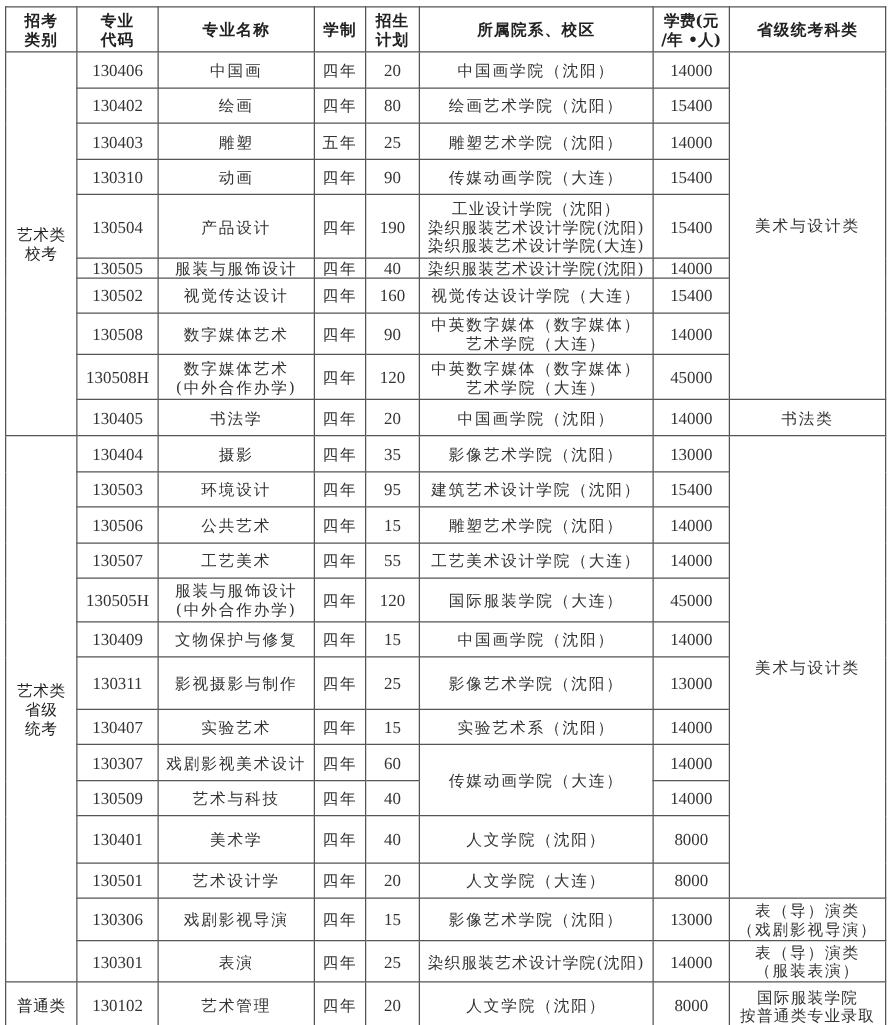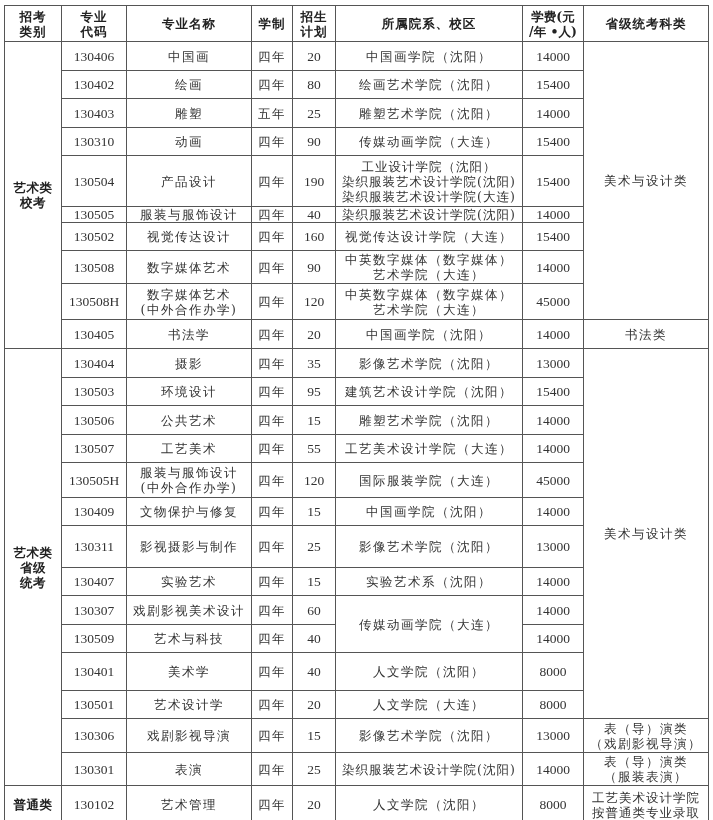--- a/index.html
+++ b/index.html
@@ -16,21 +16,21 @@
     border: 1px solid #555555;
     text-align: center;
     vertical-align: middle;
     padding: 0 2px;
     line-height: 15px;
     font-weight: normal;
     letter-spacing: 1.5px;
   }
   th { font-weight: bold; color: #222222; letter-spacing: 1px; }
   td.num { letter-spacing: 0; font-family: "Liberation Serif", "DejaVu Serif", serif; font-size: 13.5px; }
-  td.cat { font-weight: bold; color: #222222; letter-spacing: 0.5px; }
+  td.cat { font-weight: normal; color: #222222; letter-spacing: 0.5px; }
   .line { display: block; }
 </style>
 </head>
 <body>
 
 <div class="wrap">
 <table>
   <colgroup>
     <col style="width:57px">
     <col style="width:65px">
@@ -298,19 +298,19 @@
 
     <tr style="height:38px">
       <td class="cat">普通类</td>
       <td class="num">130102</td>
       <td>艺术管理</td>
       <td>四年</td>
       <td class="num">20</td>
       <td>人文学院（沈阳）</td>
       <td class="num">8000</td>
       <td style="letter-spacing:1px">
-            <span class="line">工艺美术设计学院</span>
+            <span class="line">国际服装学院</span>
             <span class="line">按普通类专业录取</span>
           </td>
     </tr>
   </tbody>
 </table>
 </div>
 
 </body></html>

